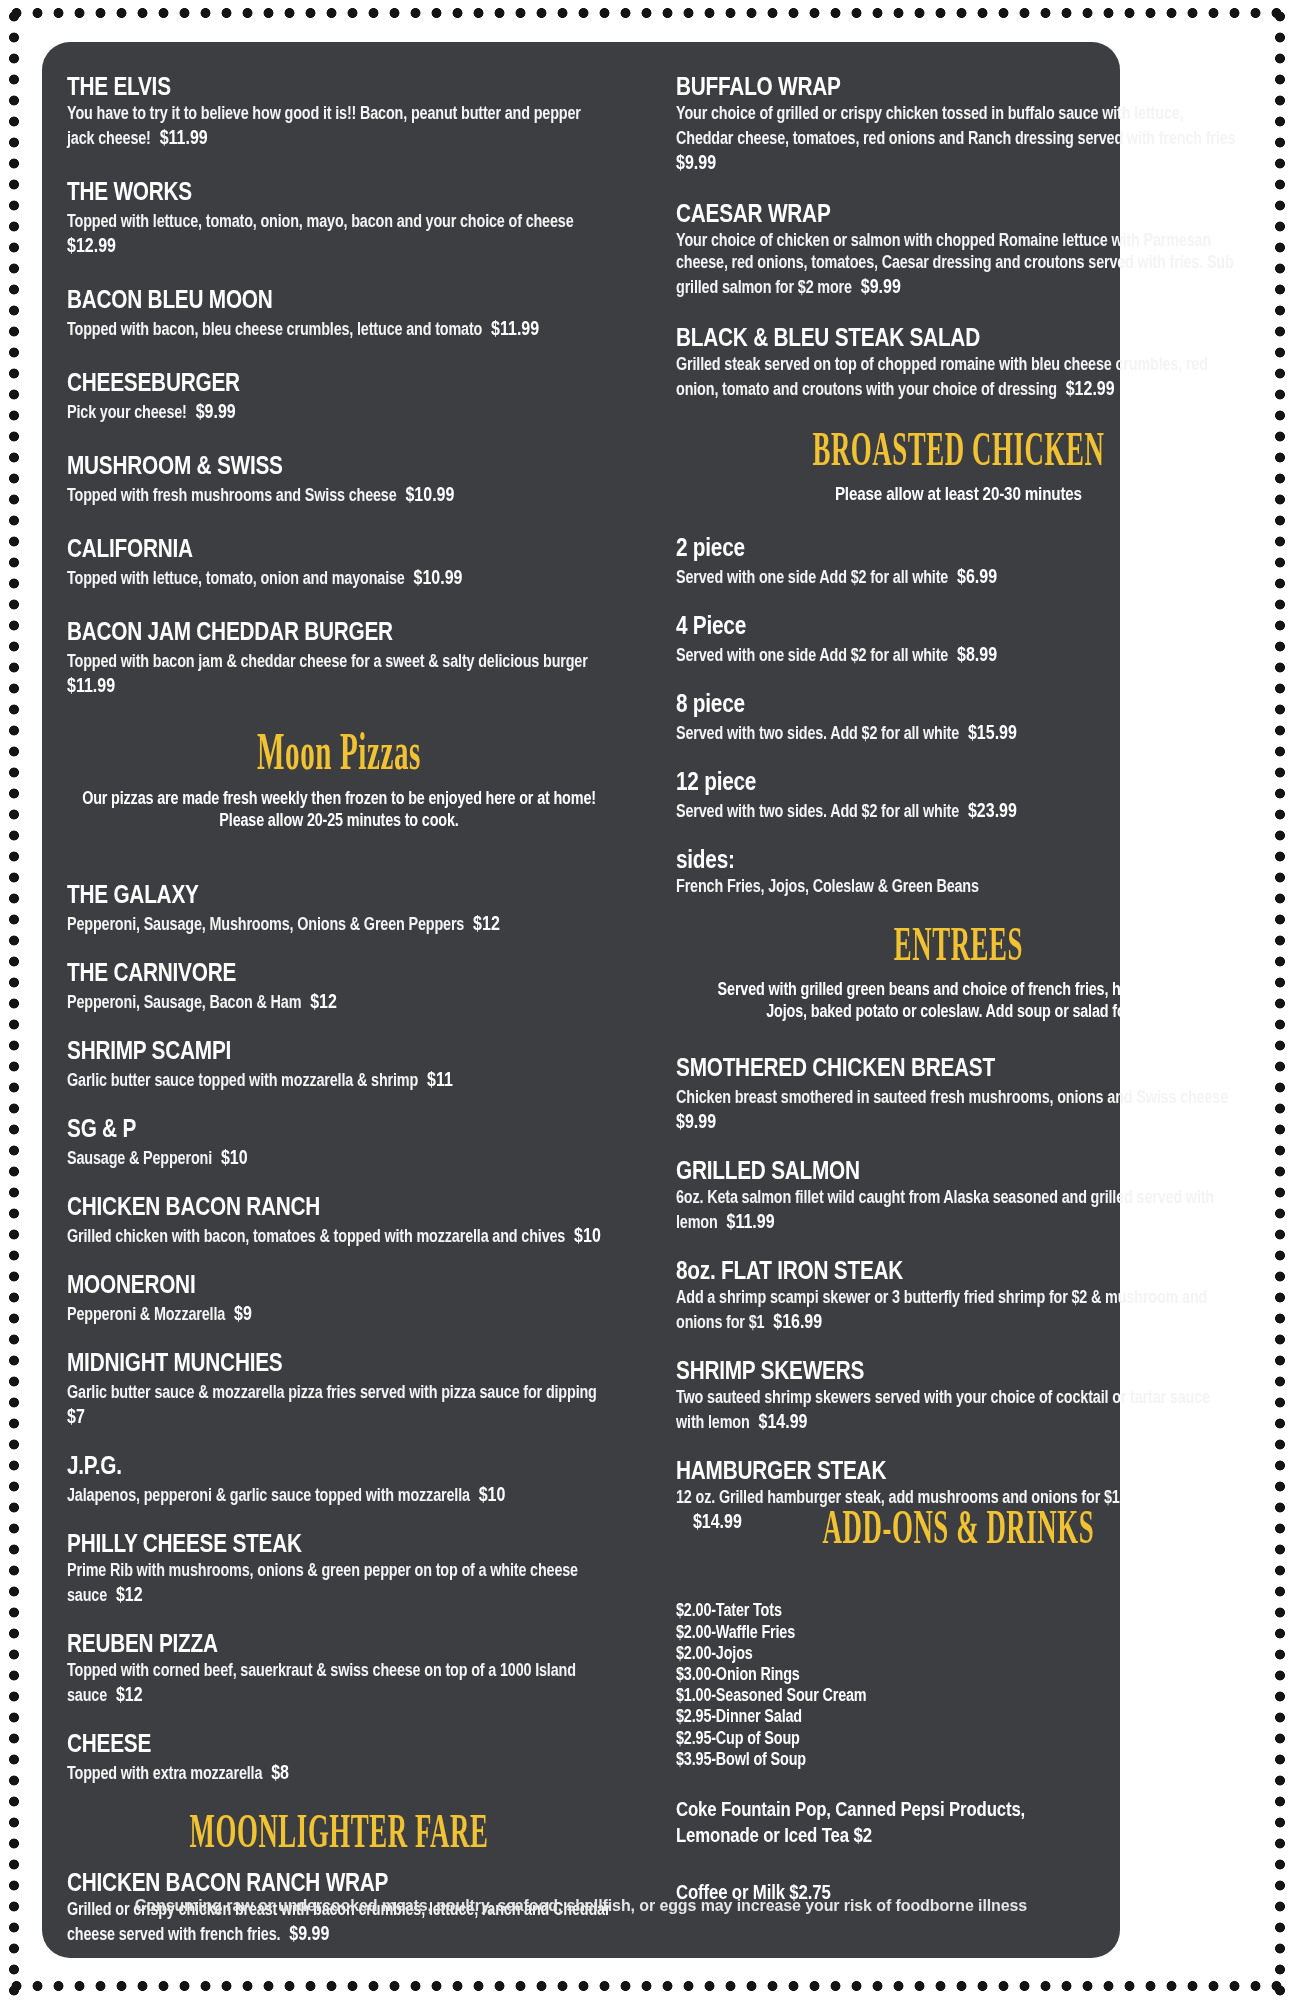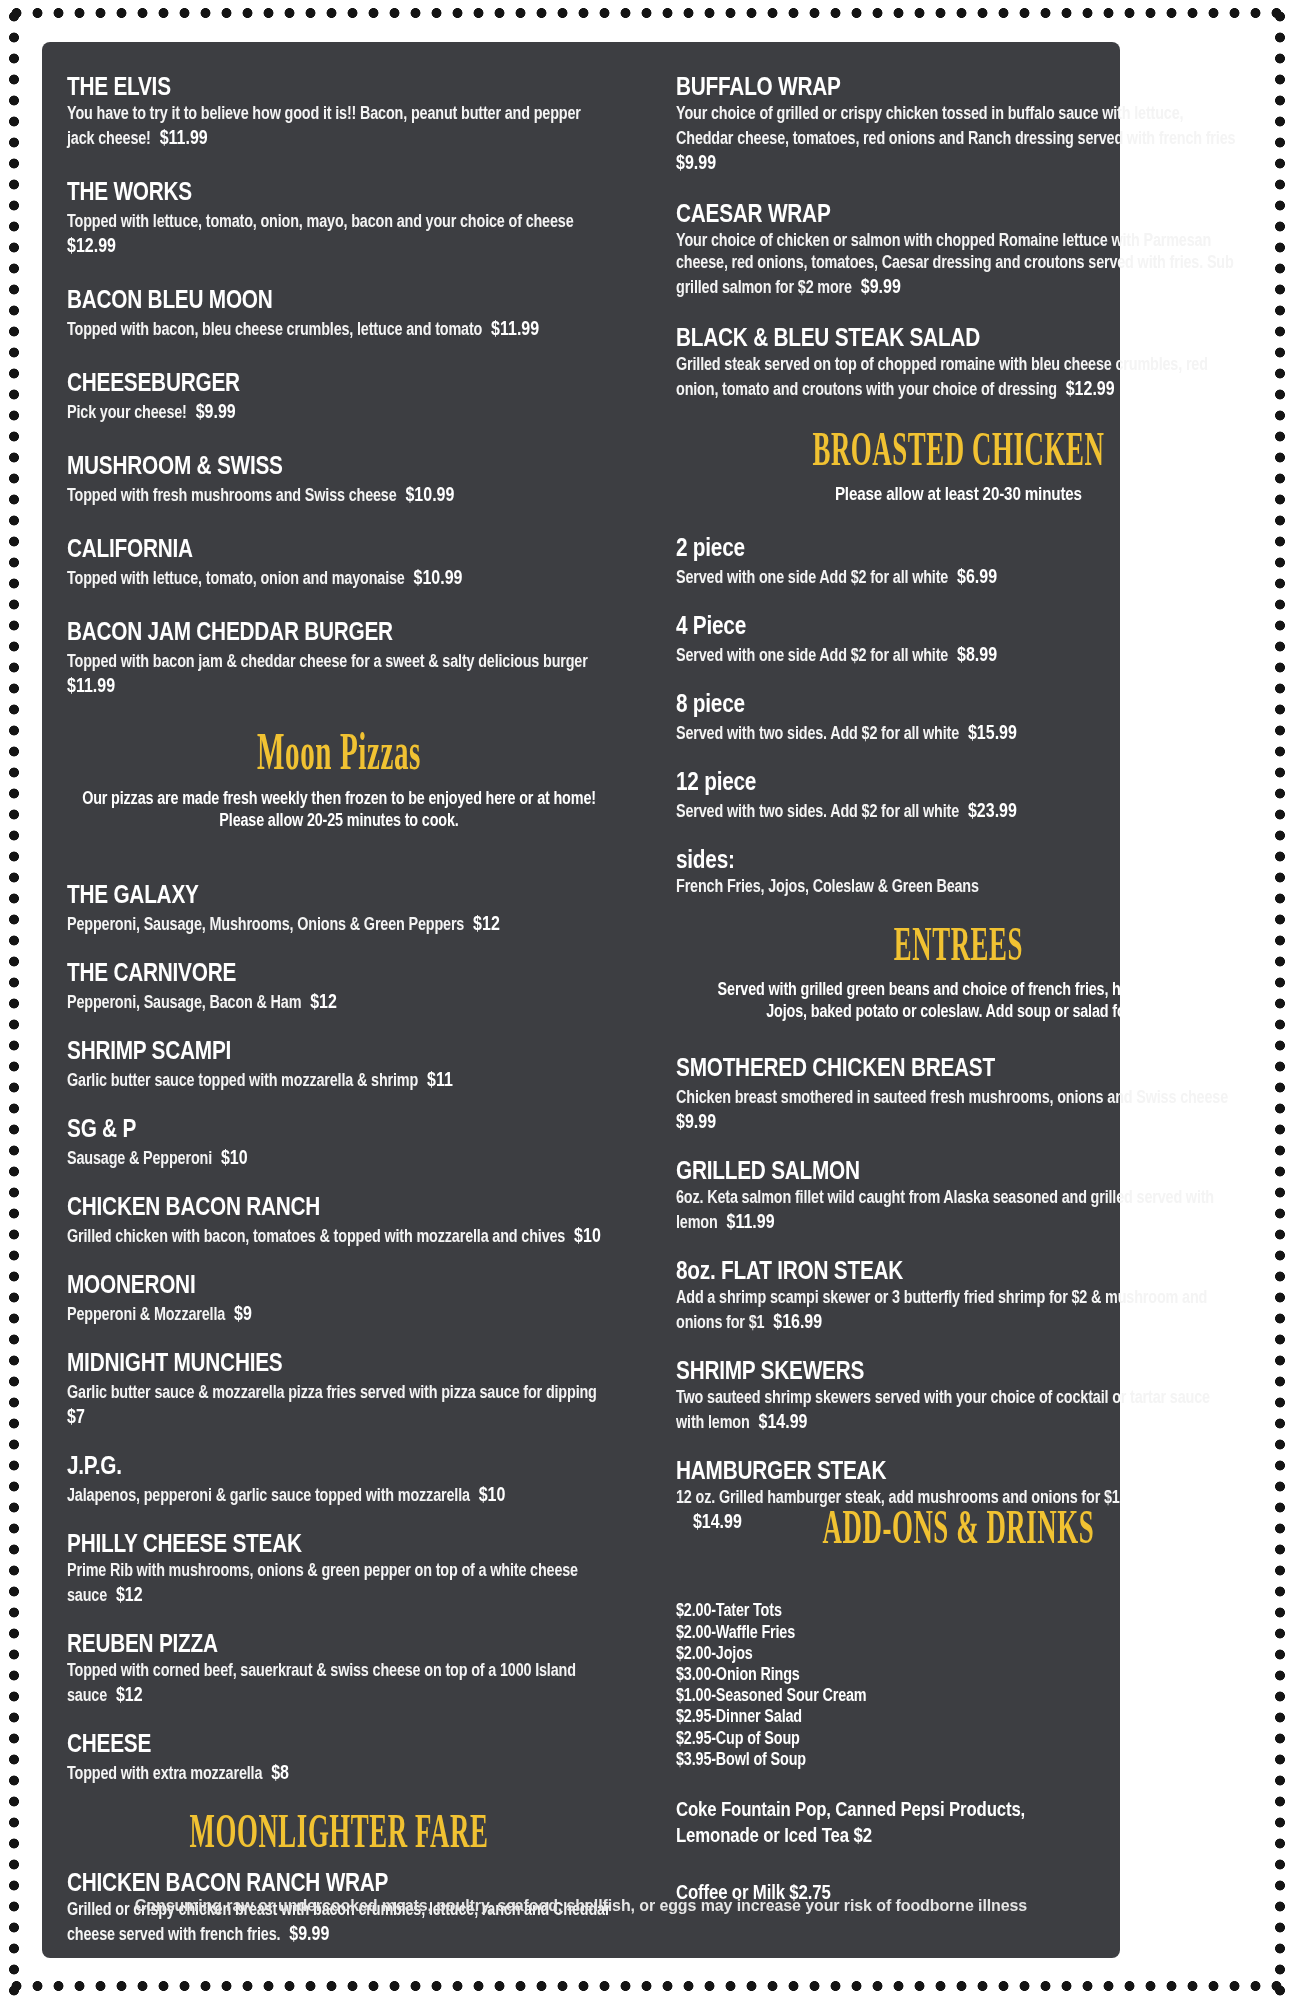--- a/index.html
+++ b/index.html
@@ -14,21 +14,21 @@
   .dots-h{left:4px;right:4px;height:16px;
     background-image:radial-gradient(circle,var(--dot) 4.6px,transparent 5.3px);
     background-size:21px 16px;background-repeat:repeat-x;background-position:2px center;}
   .dots-top{top:5px;} .dots-bottom{bottom:6px;}
   .dots-v{top:4px;bottom:4px;width:16px;
     background-image:radial-gradient(circle,var(--dot) 4.6px,transparent 5.3px);
     background-size:16px 21px;background-repeat:repeat-y;background-position:center 2px;}
   .dots-left{left:6px;} .dots-right{right:6px;}
 
   .card{position:absolute;left:42px;top:42px;width:1078px;height:1916px;
-    background:var(--card-bg);border-radius:8px;z-index:2;color:var(--text);}
+    background:var(--card-bg);border-radius:28px;z-index:2;color:var(--text);}
 
   
   .colwrap{position:absolute;transform:scaleX(0.8);transform-origin:top left;}
   .col-left{left:25px;top:30px;width:680px;}
   .col-right{left:634px;top:30px;width:706px;}
 
   .item{margin-bottom:22px;}
   .burgers .item{margin-bottom:27px;}
   .wraps .item{margin-bottom:24px;}
   .item-name{font-size:26px;font-weight:700;line-height:1.08;margin-bottom:3px;letter-spacing:-0.3px;}

